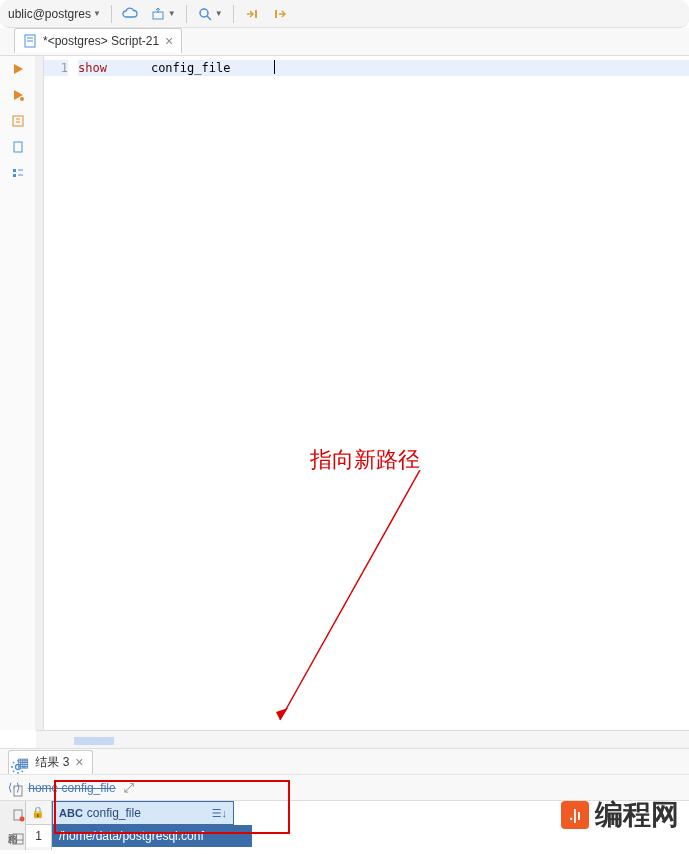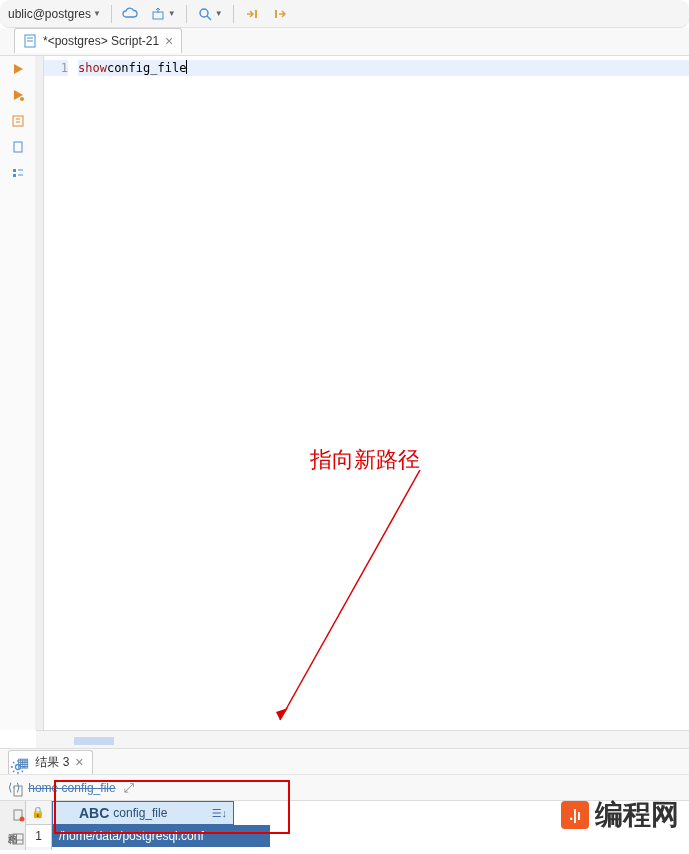--- a/index.html
+++ b/index.html
@@ -16,21 +16,21 @@
 
 .main { display: flex; height: 674px; }
 .gutter-left { width: 36px; background: #fafafa; border-right: 1px solid #eee; display: flex; flex-direction: column; align-items: center; padding-top: 4px; gap: 8px; }
 .gutter-icon { width: 18px; height: 18px; display: flex; align-items: center; justify-content: center; cursor: pointer; }
 
 .editor { flex: 1; background: #fff; position: relative; display: flex; }
 .left-handle { width: 8px; background: #f0f0f0; border-right: 1px solid #ddd; }
 .line-numbers { width: 30px; text-align: right; padding: 4px 6px 0 0; color: #999; font-family: Consolas, monospace; font-size: 12px; background: #fff; }
 .line-numbers div { height: 16px; line-height: 16px; background: #e8f0fe; }
 .code-area { flex: 1; padding: 4px 0 0 4px; font-family: Consolas, monospace; font-size: 12px; position: relative; }
-.code-line { height: 16px; line-height: 16px; background: #e8f0fe; display: flex; }
+.code-line { height: 16px; line-height: 16px; background: #e8f0fe; display: flex; gap: 44px; }
 .kw1 { color: #a31515; }
 .kw2 { color: #000; }
 .cursor { display: inline-block; width: 1px; height: 14px; background: #000; vertical-align: middle; animation: blink 1s infinite; }
 @keyframes blink { 50% { opacity: 0; } }
 
 .bottom-gutter { position: absolute; bottom: 6px; left: 0; width: 36px; display: flex; flex-direction: column; align-items: center; gap: 6px; }
 
 .hruler { height: 18px; border-top: 1px solid #ddd; background: #f5f5f5; margin-left: 36px; display: flex; }
 .hruler-pre { width: 38px; }
 .hruler-bar { flex: 1; display: flex; align-items: center; }
@@ -43,23 +43,23 @@
 .results-sql { color: #4a7ab5; text-decoration: line-through; }
 .filter-placeholder { color: #aaa; font-style: italic; }
 
 .grid-wrap { display: flex; height: 50px; border-top: 1px solid #ddd; }
 .grid-side { width: 26px; background: #f0f0f0; border-right: 1px solid #ccc; display: flex; flex-direction: column; align-items: center; justify-content: center; font-size: 10px; color: #555; writing-mode: vertical-rl; }
 .grid-rownum { width: 26px; background: #f5f5f5; border-right: 1px solid #ccc; }
 .grid-rownum .rh { height: 24px; border-bottom: 1px solid #ccc; display:flex; align-items:center; justify-content:center; }
 .grid-rownum .rn { height: 22px; display:flex; align-items:center; justify-content:center; background: #fff; }
 .grid-body { position: relative; }
 .grid-header { height: 24px; background: #d6e7f7; border: 1px solid #3d6da8; display: flex; align-items: center; padding: 0 6px; width: 182px; color: #2a4e7a; font-weight: normal; gap: 4px; }
-.grid-header .abc { color: #2a4e7a; font-size: 14px; font-weight: bold; margin-left: 20px; }
+.grid-header .abc { color: #2a4e7a; font-size: 11px; font-weight: bold; }
 .grid-header .filter-ic { margin-left: auto; color: #3d6da8; font-size: 11px; }
-.grid-cell { height: 22px; background: #3d6da8; color: #fff; border: 1px solid #3d6da8; border-top: none; display: flex; align-items: center; padding: 0 6px; width: 218px; font-size: 12px; text-align: center; }
+.grid-cell { height: 22px; background: #3d6da8; color: #fff; border: 1px solid #3d6da8; border-top: none; display: flex; align-items: center; padding: 0 6px; width: 200px; font-size: 12px; text-align: center; }
 
 .annotation-box { position: absolute; border: 2px solid #d00; pointer-events: none; }
 .annotation-text { position: absolute; color: #d00; font-size: 22px; font-family: "SimSun", serif; pointer-events: none; }
 .arrow-svg { position: absolute; pointer-events: none; }
 
 .watermark { position: absolute; right: 10px; bottom: 20px; display: flex; align-items: center; gap: 6px; }
 .wm-logo { width: 28px; height: 28px; background: #f05a23; border-radius: 4px; display: flex; align-items: center; justify-content: center; color: #fff; font-weight: bold; font-size: 14px; }
 .wm-text { font-size: 28px; font-weight: bold; color: #333; font-family: Liberation Mono, monospace; }
 
 .lock-ic { color: #e6a23c; font-size: 11px; }

